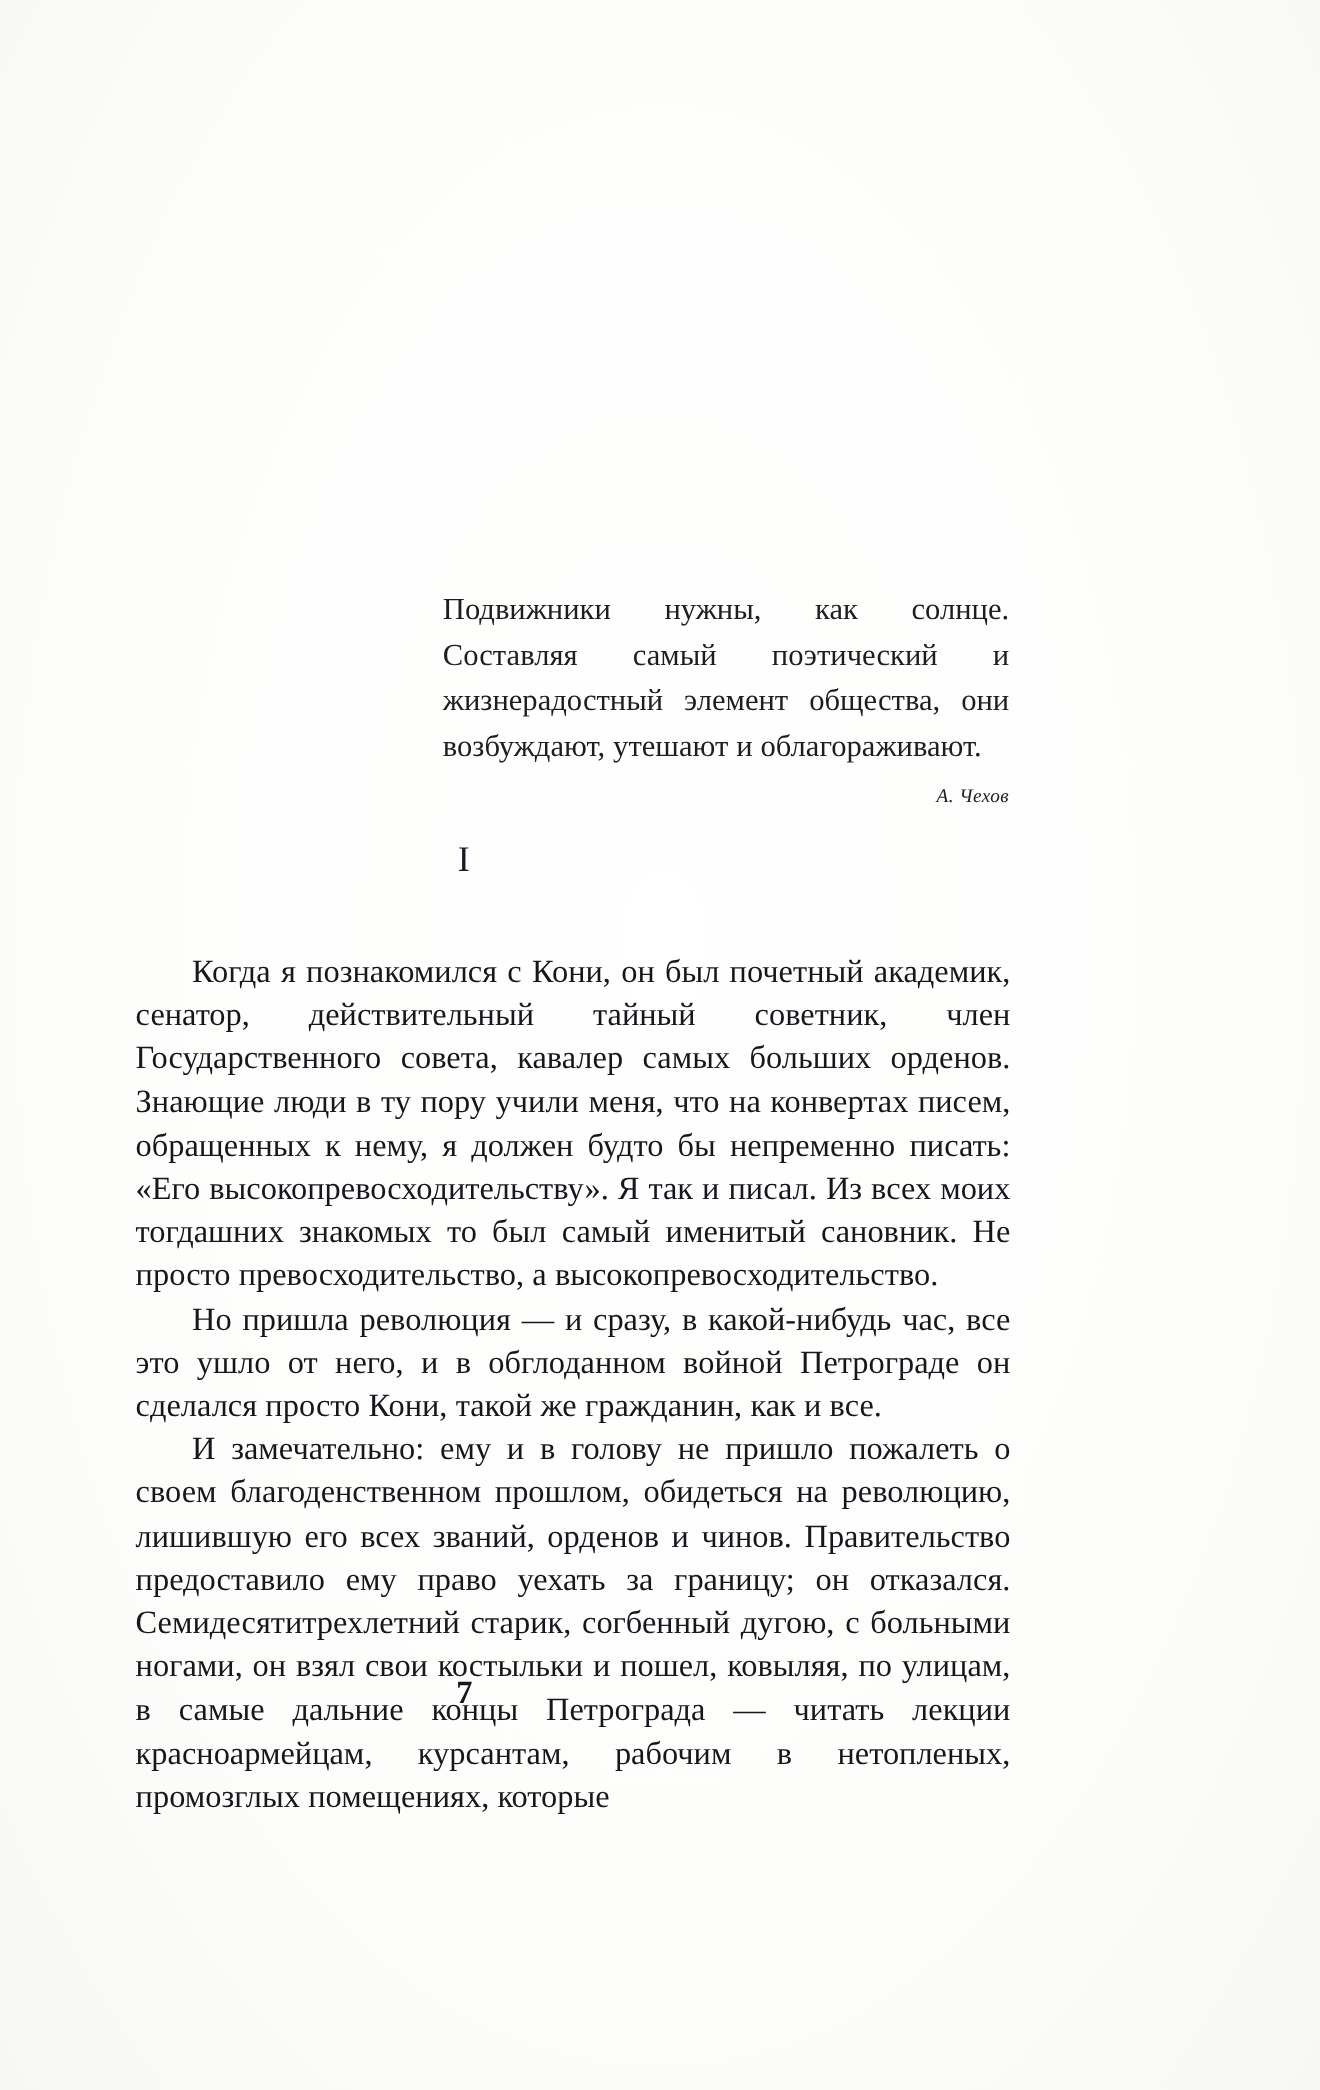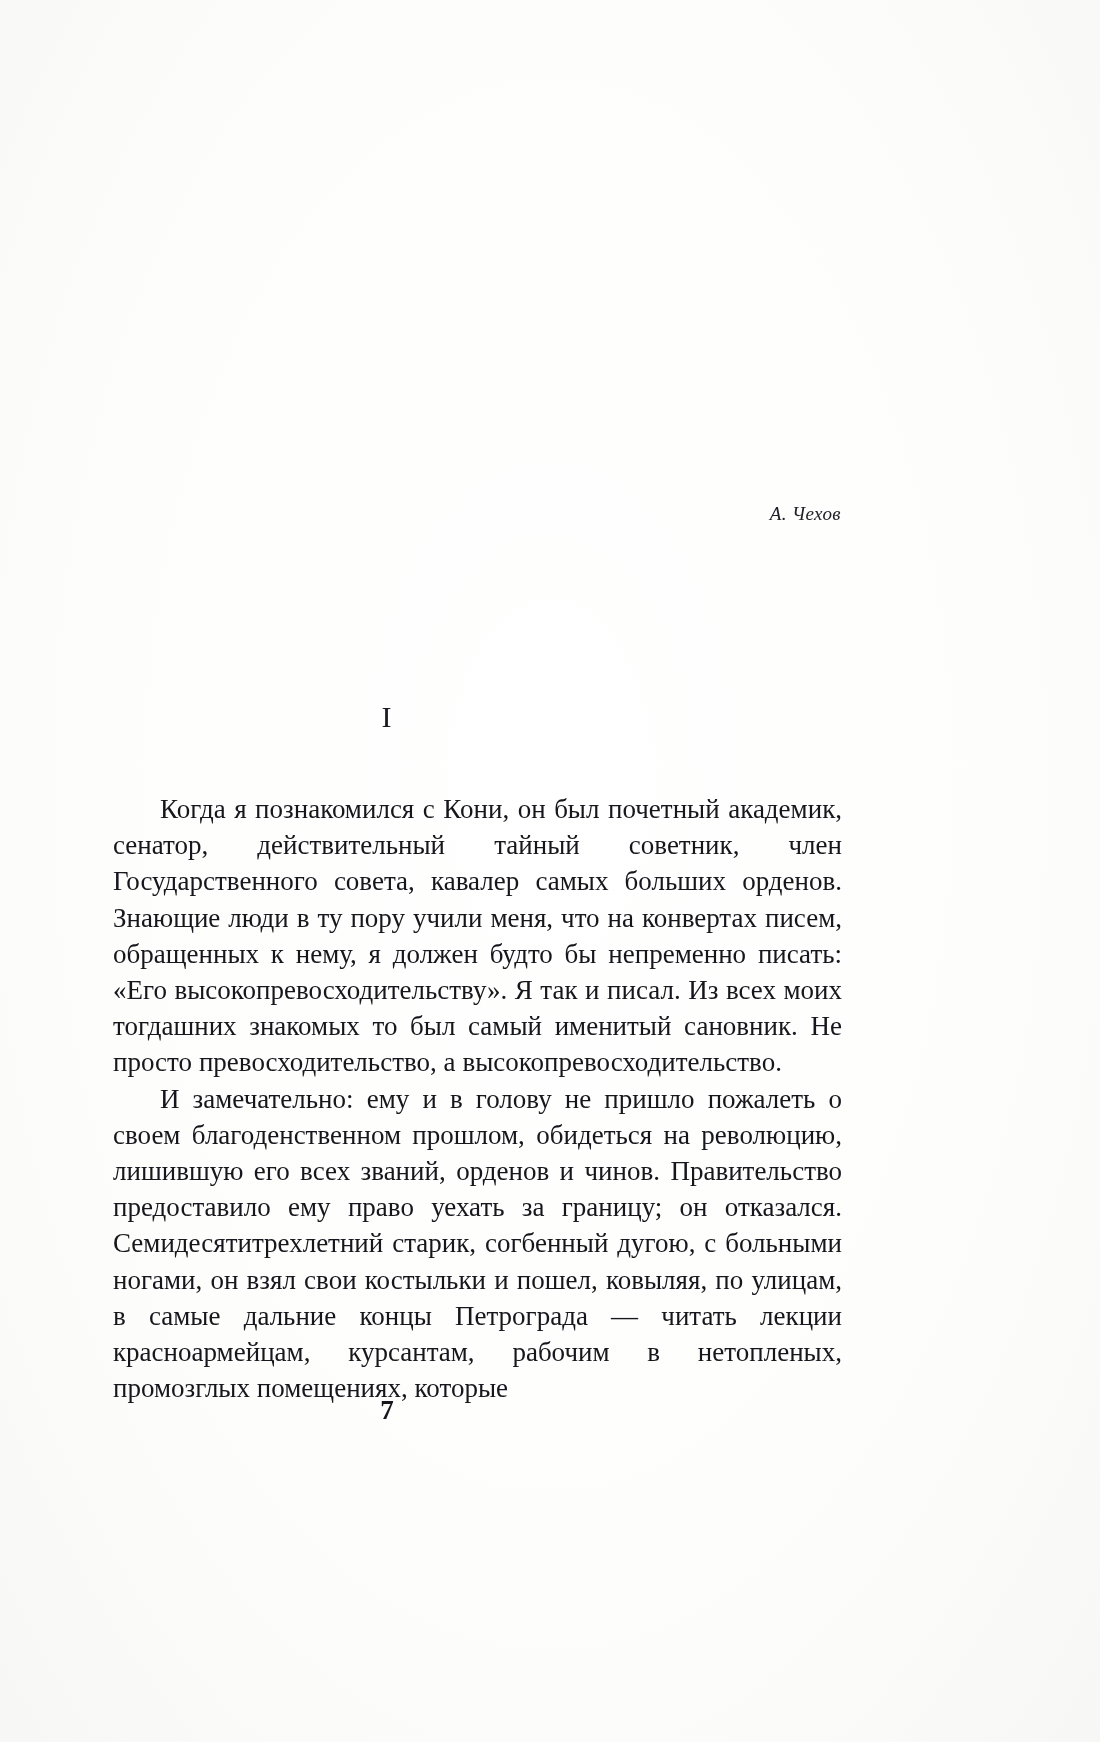--- a/index.html
+++ b/index.html
@@ -44,21 +44,21 @@
     text-align: justify;
     text-align-last: left;
     letter-spacing: 0.0px;
     word-spacing: 0.2px;
     color: #1e1e22;
   }
   .epigraph-attrib {
     margin-top: 14px;
     text-align: right;
     font-style: italic;
-    font-size: 19px;
+    font-size: 16px;
     letter-spacing: 0.4px;
     color: #20202a;
   }
 
   
   .section-numeral {
     position: absolute;
     top: 700px;
     left: 113px;
     width: 728px;
@@ -109,29 +109,31 @@
   }
 </style>
 </head>
 <body>
 
 <div class="page">
 
   <div class="paper-tone"></div>
 
   <div class="epigraph">
+    <div class="epigraph-body">Подвижники нужны, как солнце. Составляя самый поэтический и жизнерадостный элемент общества, они возбуждают, утешают и облагораживают.</div>
     <div class="epigraph-attrib">А. Чехов</div>
   </div>
 
   <div class="section-numeral">
     <span class="numeral-inner">I</span>
   </div>
 
   <div class="body-text">
     <p>Когда я познакомился с Кони, он был почетный академик, сенатор, действительный тайный советник, член Государственного совета, кавалер самых больших орденов. Знающие люди в ту пору учили меня, что на конвертах писем, обращенных к нему, я должен будто бы непременно писать: «Его высокопревосходительству». Я так и писал. Из всех моих тогдашних знакомых то был самый именитый сановник. Не просто превосходительство, а высокопревосходительство.</p>
+    <p>Но пришла революция — и сразу, в какой-нибудь час, все это ушло от него, и в обглоданном войной Петрограде он сделался просто Кони, такой же гражданин, как и все.</p>
     <p>И замечательно: ему и в голову не пришло пожалеть о своем благоденственном прошлом, обидеться на революцию, лишившую его всех званий, орденов и чинов. Правительство предоставило ему право уехать за границу; он отказался. Семидесятитрехлетний старик, согбенный дугою, с больными ногами, он взял свои костыльки и пошел, ковыляя, по улицам, в самые дальние концы Петрограда — читать лекции красноармейцам, курсантам, рабочим в нетопленых, промозглых помещениях, которые</p>
   </div>
 
   <div class="folio">
     <span class="folio-inner">7</span>
   </div>
 
 </div>
 
 </body></html>

